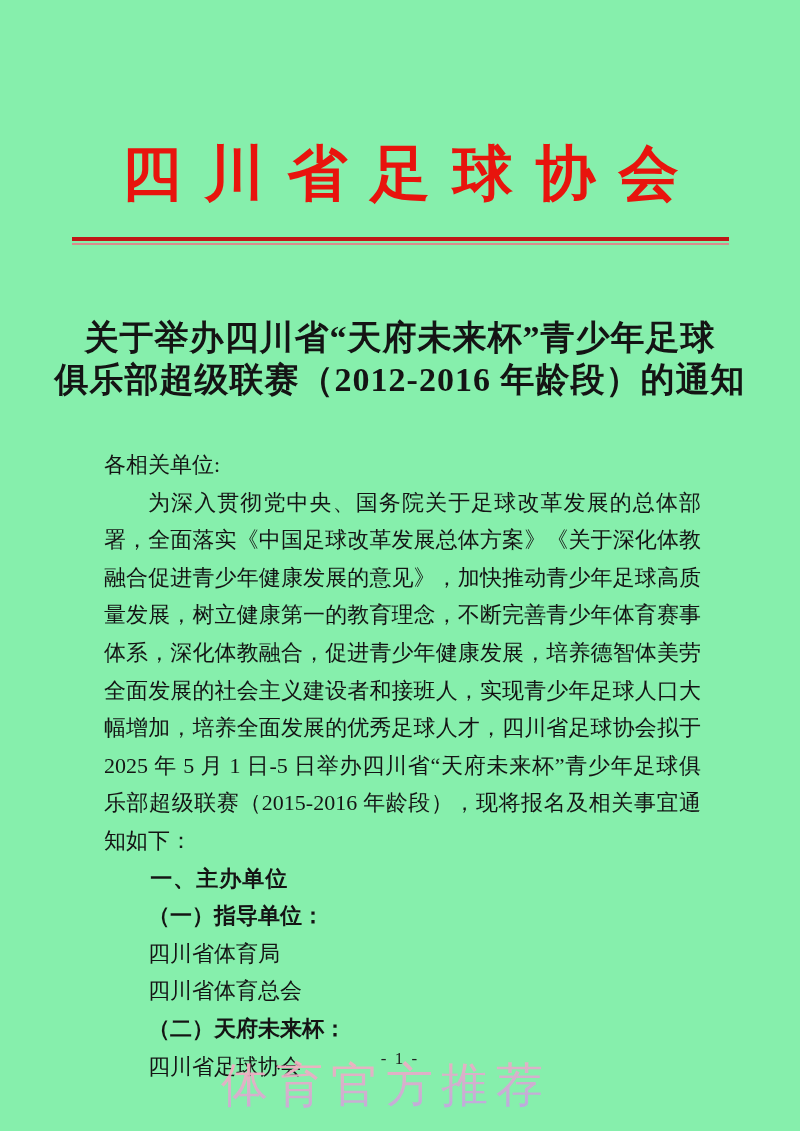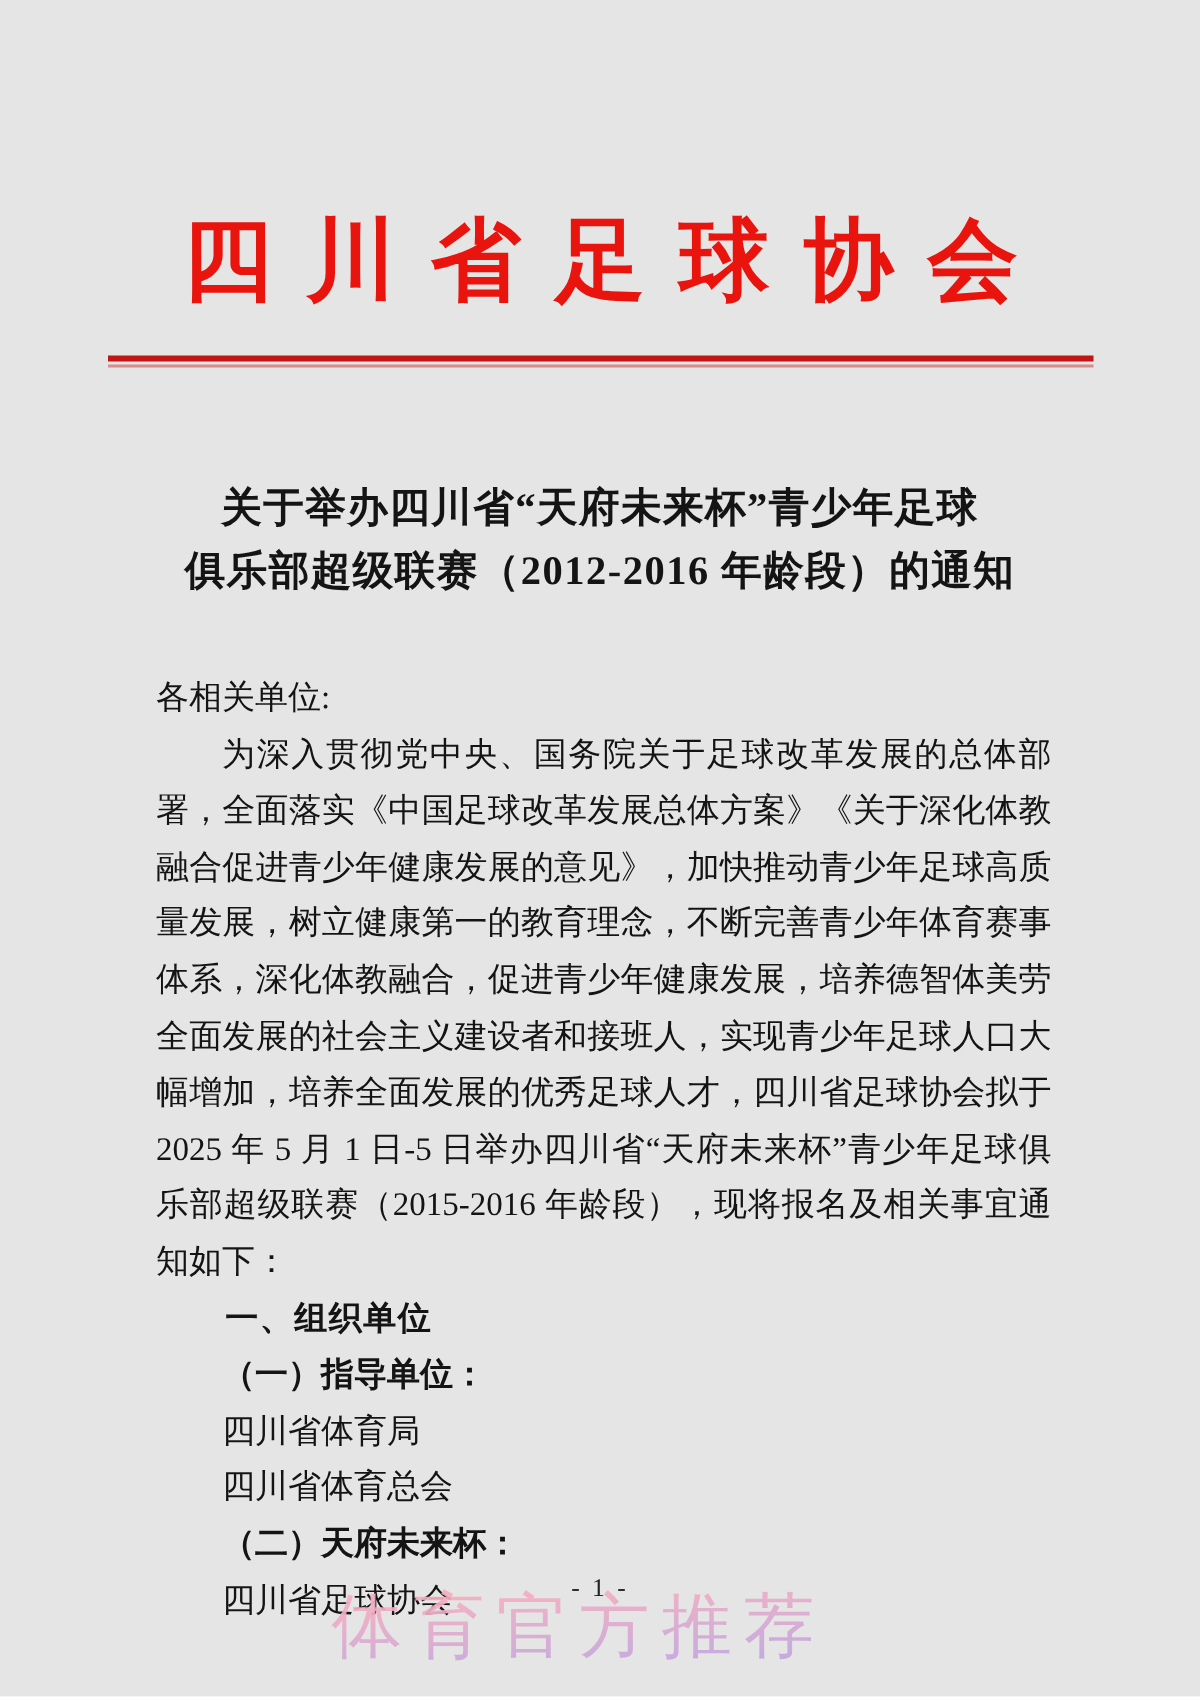--- a/index.html
+++ b/index.html
@@ -4,21 +4,21 @@
 <style>
   html, body {
     margin: 0;
     padding: 0;
     background: #ffffff;
   }
   .page {
     position: relative;
     width: 800px;
     height: 1131px;
-    background: #e5e5e5;
+    background: #86efac;
     overflow: hidden;
     font-family: "Liberation Serif", "DejaVu Serif", serif;
     color: var(--text, #141414);
   }
 
   
   .letterhead-name {
     position: absolute;
     top: 134px;
     left: 0;
@@ -48,21 +48,21 @@
     background: var(--rule-light, #d98c8c);
   }
 
   
   .doc-title {
     position: absolute;
     top: 317px;
     left: 0;
     width: 800px;
     text-align: center;
-    font-size: 27px;
+    font-size: 34px;
     font-weight: bold;
     line-height: 42px;
     letter-spacing: 1px;
   }
 
   
   .doc-body {
     position: absolute;
     top: 446px;
     left: 104px;
@@ -148,21 +148,21 @@
   <div class="doc-title">
     <div>关于举办四川省“天府未来杯”青少年足球</div>
     <div>俱乐部超级联赛（2012-2016 年龄段）的通知</div>
   </div>
 
   <div class="doc-body">
     <div class="salutation">各相关单位:</div>
 
     <p class="body-paragraph">为深入贯彻党中央、国务院关于足球改革发展的总体部署，全面落实《中国足球改革发展总体方案》《关于深化体教融合促进青少年健康发展的意见》，加快推动青少年足球高质量发展，树立健康第一的教育理念，不断完善青少年体育赛事体系，深化体教融合，促进青少年健康发展，培养德智体美劳全面发展的社会主义建设者和接班人，实现青少年足球人口大幅增加，培养全面发展的优秀足球人才，四川省足球协会拟于 2025 年 5 月 1 日-5 日举办四川省“天府未来杯”青少年足球俱乐部超级联赛（2015-2016 年龄段），现将报名及相关事宜通知如下：</p>
 
-    <div class="section-heading">一、组织单位</div>
+    <div class="section-heading">一、主办单位</div>
 
     <div class="org-row">
       <span class="org-label">（一）指导单位：</span>
       <div class="org-values">
         <div>四川省体育局</div>
         <div>四川省体育总会</div>
       </div>
     </div>
 
     <div class="org-row">

